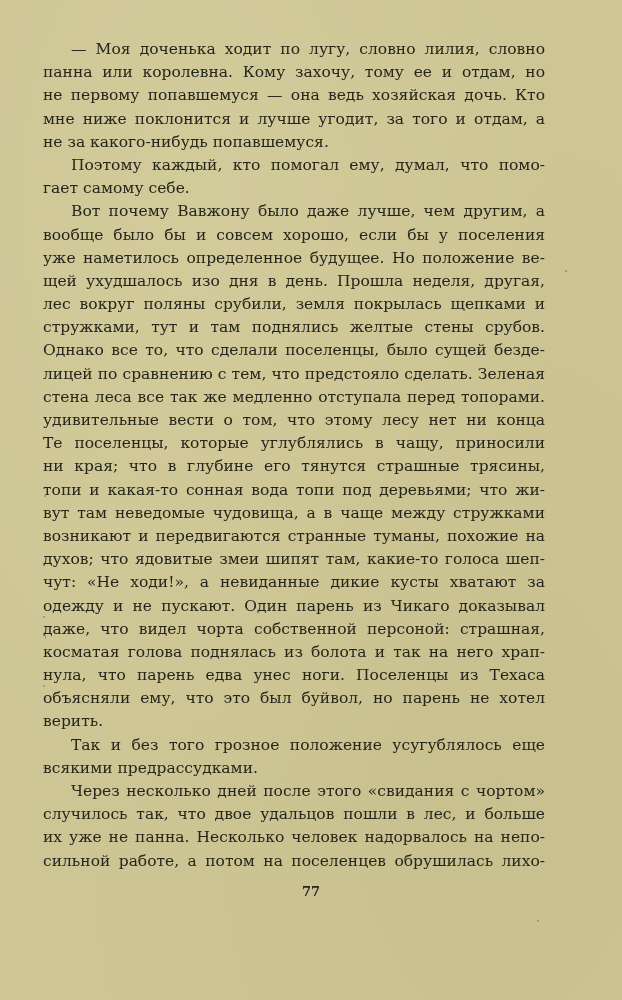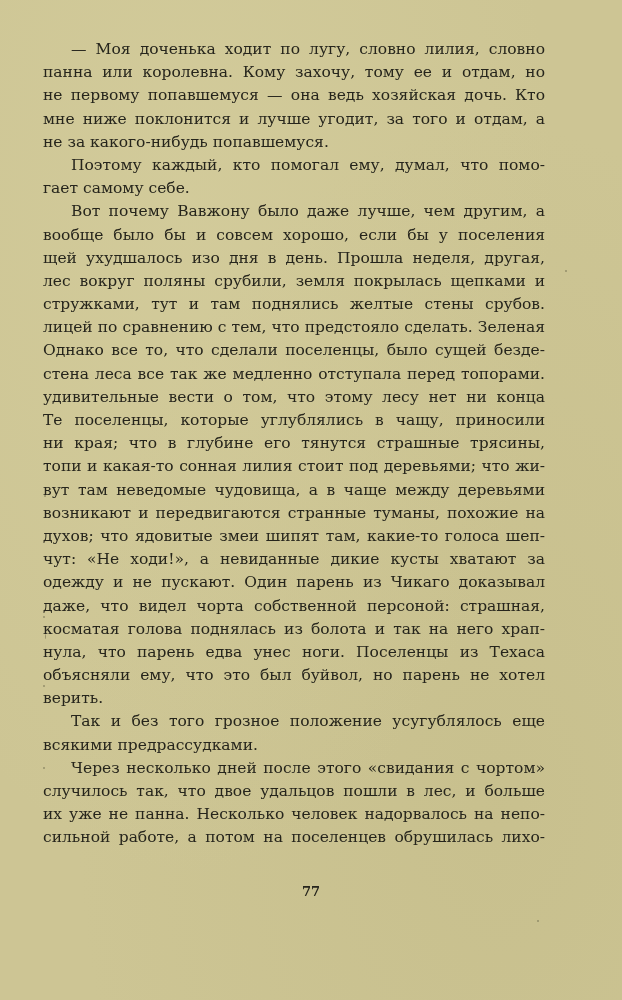--- a/index.html
+++ b/index.html
@@ -72,31 +72,32 @@
   <div class="text-block">
     <span class="line indent">— Моя доченька ходит по лугу, словно лилия, словно</span>
     <span class="line">панна или королевна. Кому захочу, тому ее и отдам, но</span>
     <span class="line">не первому попавшемуся — она ведь хозяйская дочь. Кто</span>
     <span class="line">мне ниже поклонится и лучше угодит, за того и отдам, а</span>
     <span class="line last">не за какого-нибудь попавшемуся.</span>
     <span class="line indent">Поэтому каждый, кто помогал ему, думал, что помо-</span>
     <span class="line last">гает самому себе.</span>
     <span class="line indent">Вот почему Вавжону было даже лучше, чем другим, а</span>
     <span class="line">вообще было бы и совсем хорошо, если бы у поселения</span>
+    <span class="line">уже наметилось определенное будущее. Но положение ве-</span>
     <span class="line">щей ухудшалось изо дня в день. Прошла неделя, другая,</span>
     <span class="line">лес вокруг поляны срубили, земля покрылась щепками и</span>
     <span class="line">стружками, тут и там поднялись желтые стены срубов.</span>
+    <span class="line">Однако все то, что сделали поселенцы, было сущей безде-</span>
     <span class="line">лицей по сравнению с тем, что предстояло сделать. Зеленая</span>
-    <span class="line">Однако все то, что сделали поселенцы, было сущей безде-</span>
     <span class="line">стена леса все так же медленно отступала перед топорами.</span>
     <span class="line">удивительные вести о том, что этому лесу нет ни конца</span>
     <span class="line">Те поселенцы, которые углублялись в чащу, приносили</span>
     <span class="line">ни края; что в глубине его тянутся страшные трясины,</span>
-    <span class="line">топи и какая-то сонная лилия стоит под деревьями; что жи-</span>
-    <span class="line">вут там неведомые чудовища, а в чаще между деревьями</span>
+    <span class="line">топи и какая-то сонная вода топи под деревьями; что жи-</span>
+    <span class="line">вут там неведомые чудовища, а в чаще между стружками</span>
     <span class="line">возникают и передвигаются странные туманы, похожие на</span>
     <span class="line">духов; что ядовитые змеи шипят там, какие-то голоса шеп-</span>
     <span class="line">чут: «Не ходи!», а невиданные дикие кусты хватают за</span>
     <span class="line">одежду и не пускают. Один парень из Чикаго доказывал</span>
     <span class="line">даже, что видел чорта собственной персоной: страшная,</span>
     <span class="line">косматая голова поднялась из болота и так на него храп-</span>
     <span class="line">нула, что парень едва унес ноги. Поселенцы из Техаса</span>
     <span class="line">объясняли ему, что это был буйвол, но парень не хотел</span>
     <span class="line last">верить.</span>
     <span class="line indent">Так и без того грозное положение усугублялось еще</span>

